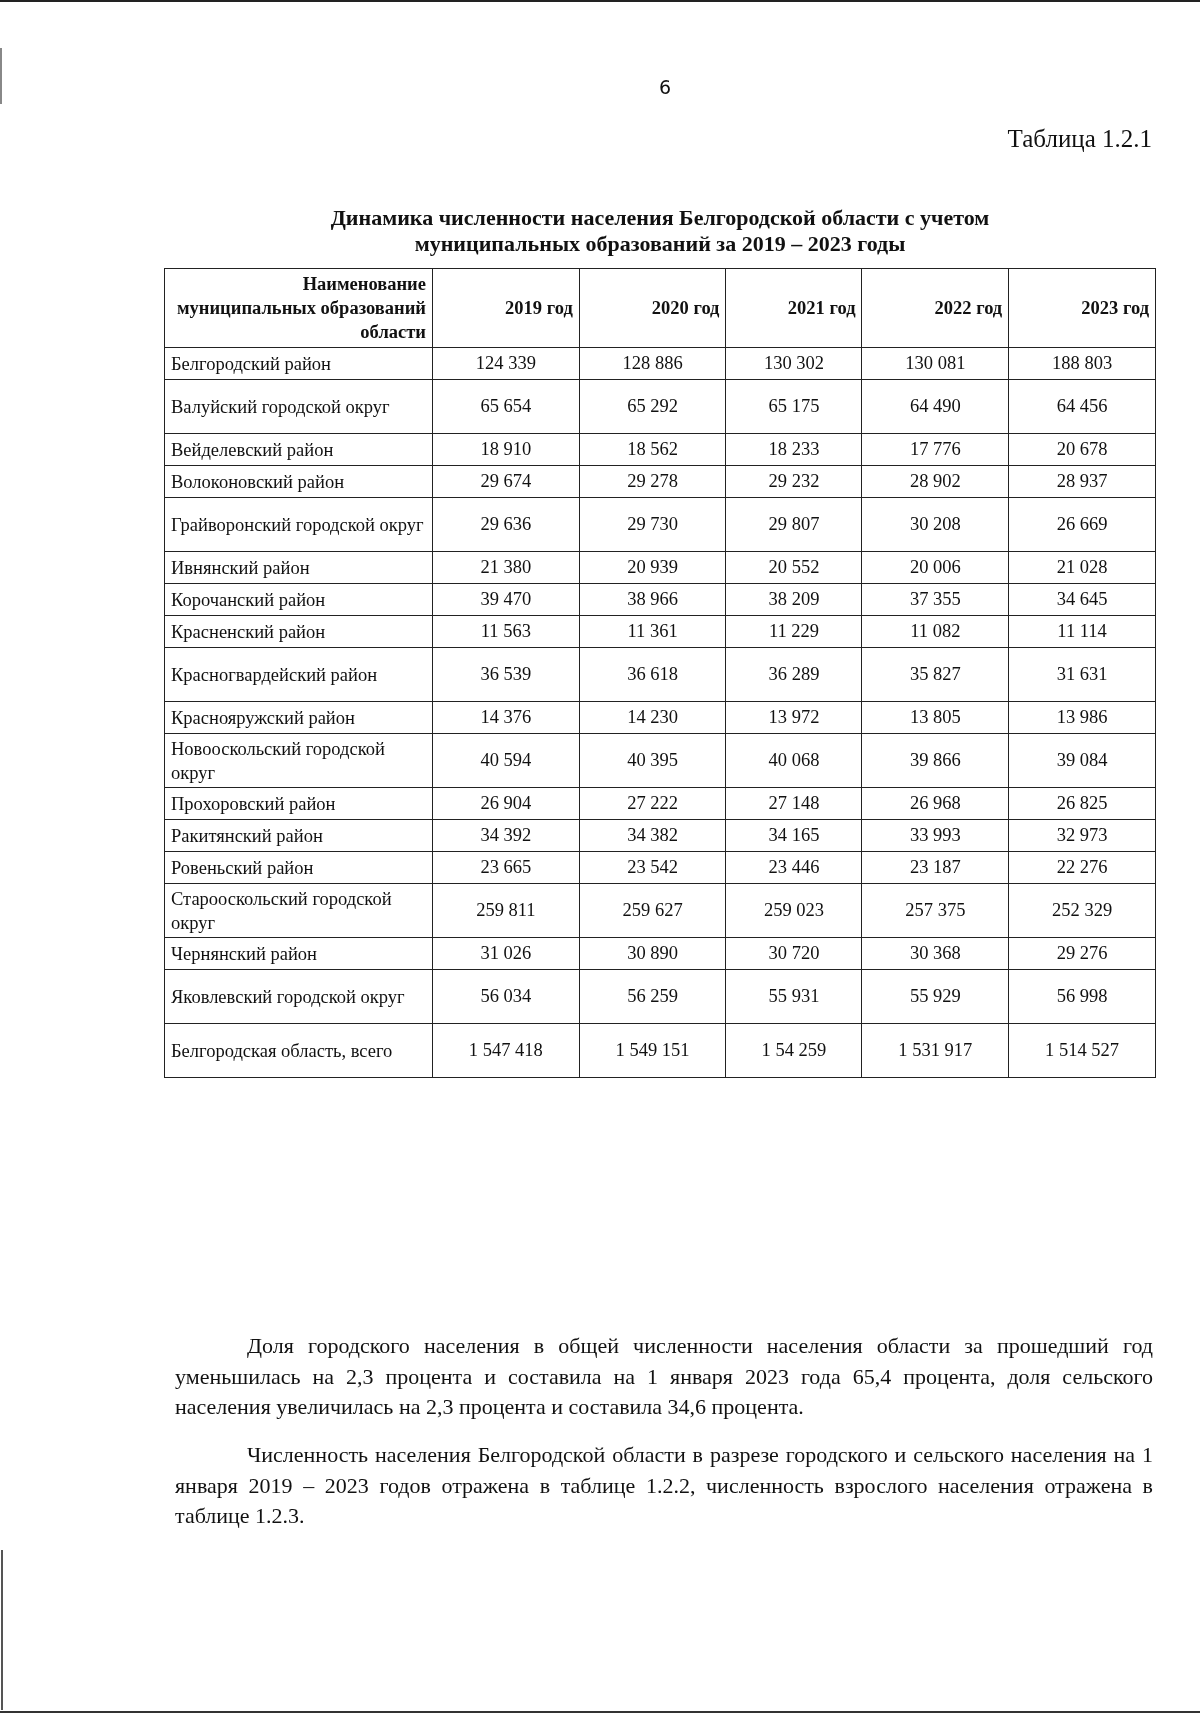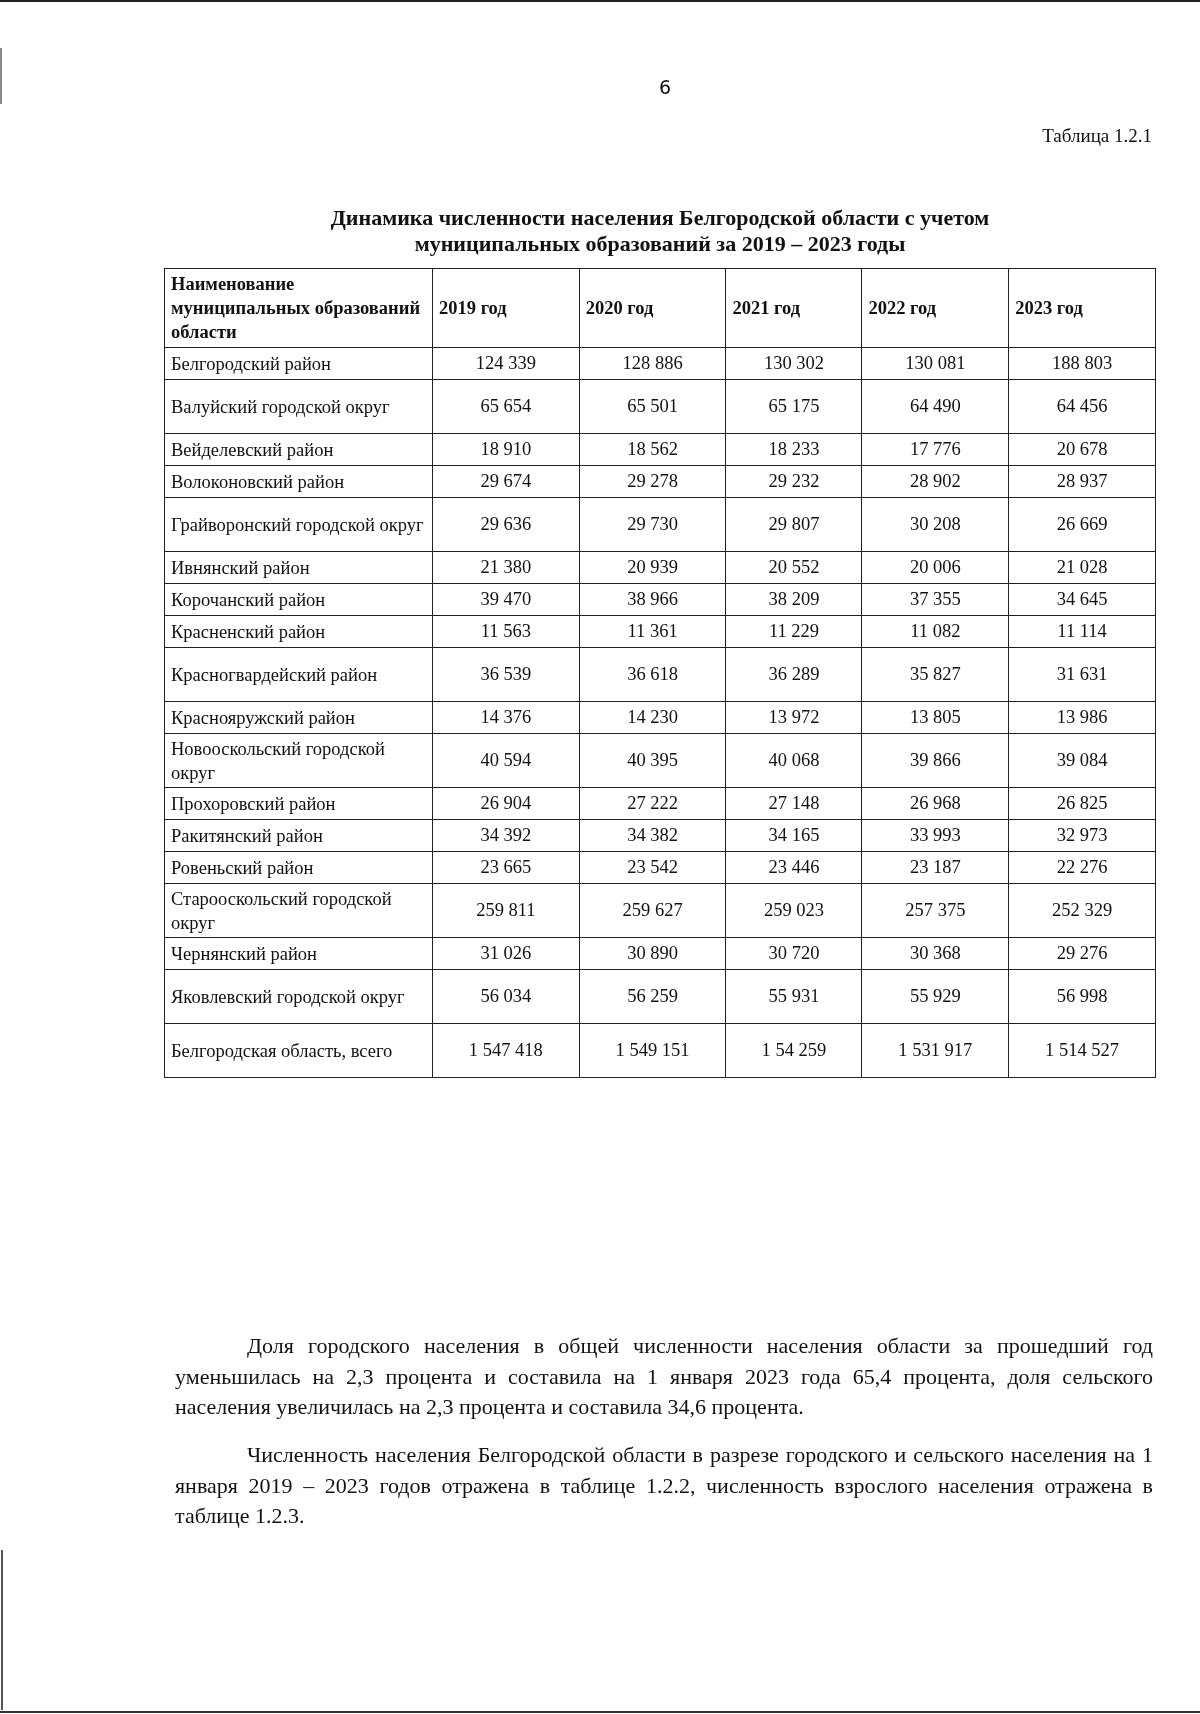--- a/index.html
+++ b/index.html
@@ -4,27 +4,27 @@
 <style>
   html, body { margin: 0; padding: 0; background: #ffffff; }
   body { width: 1200px; height: 1714px; position: relative; overflow: hidden;
          font-family: "Liberation Serif", "DejaVu Serif", serif; color: #111; }
   .scan-top { position: absolute; left: 0; top: 0; width: 1200px; height: 2px; background: #222; }
   .scan-left1 { position: absolute; left: 0; top: 48px; width: 2px; height: 56px; background: #888; }
   .scan-left2 { position: absolute; left: 1px; top: 1550px; width: 2px; height: 160px; background: #555; }
   .scan-bottom { position: absolute; left: 0; top: 1711px; width: 1200px; height: 2px; background: #333; }
   .page-number { position: absolute; top: 76px; left: 0; width: 1330px; text-align: center;
                  font-family: "DejaVu Sans", sans-serif; font-size: 19px; }
-  .table-label { position: absolute; top: 125px; right: 48px; font-size: 19px; }
+  .table-label { position: absolute; top: 125px; right: 48px; font-size: 25px; }
   .doc-title { position: absolute; top: 160px; left: 160px; width: 1000px; text-align: center;
                font-weight: bold; font-size: 22px; line-height: 26px; margin-top: 45px; }
   table.data { position: absolute; top: 268px; left: 164px; width: 992px; border-collapse: collapse;
                font-size: 18.5px; }
   table.data td, table.data th { border: 1.5px solid #222; padding: 0 6px; }
-  table.data th { font-weight: bold; text-align: left; height: 78px; line-height: 24px; }
+  table.data th { font-weight: bold; text-align: right; height: 78px; line-height: 24px; }
   table.data th.name-col { width: 255px; }
   table.data td.name { text-align: left; line-height: 24px; padding-top: 1px; padding-bottom: 0; }
   table.data td.num { text-align: center; }
   tr.single td { height: 30px; }
   tr.double td { height: 52px; }
   .para { position: absolute; left: 175px; width: 978px; font-size: 22px; line-height: 30.5px;
           text-align: justify; }
   .para1 { top: 1318px; margin-top: 13px; }
   .para2 { top: 1440px; }
   .indent { display: inline-block; width: 72px; }
@@ -61,21 +61,21 @@
         <td class="name">Белгородский район</td>
         <td class="num">124 339</td>
         <td class="num">128 886</td>
         <td class="num">130 302</td>
         <td class="num">130 081</td>
         <td class="num">188 803</td>
       </tr>
       <tr class="double">
         <td class="name">Валуйский городской округ</td>
         <td class="num">65 654</td>
-        <td class="num">65 501</td>
+        <td class="num">65 292</td>
         <td class="num">65 175</td>
         <td class="num">64 490</td>
         <td class="num">64 456</td>
       </tr>
       <tr class="single">
         <td class="name">Вейделевский район</td>
         <td class="num">18 910</td>
         <td class="num">18 562</td>
         <td class="num">18 233</td>
         <td class="num">17 776</td>

